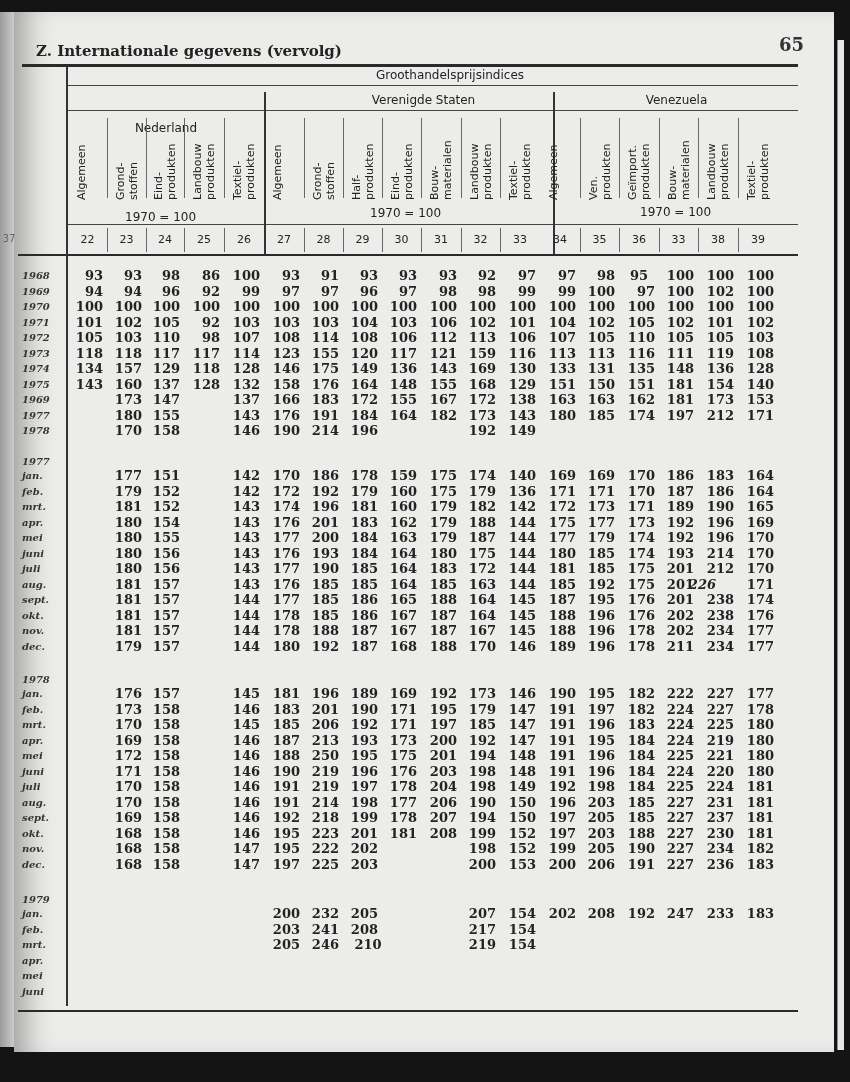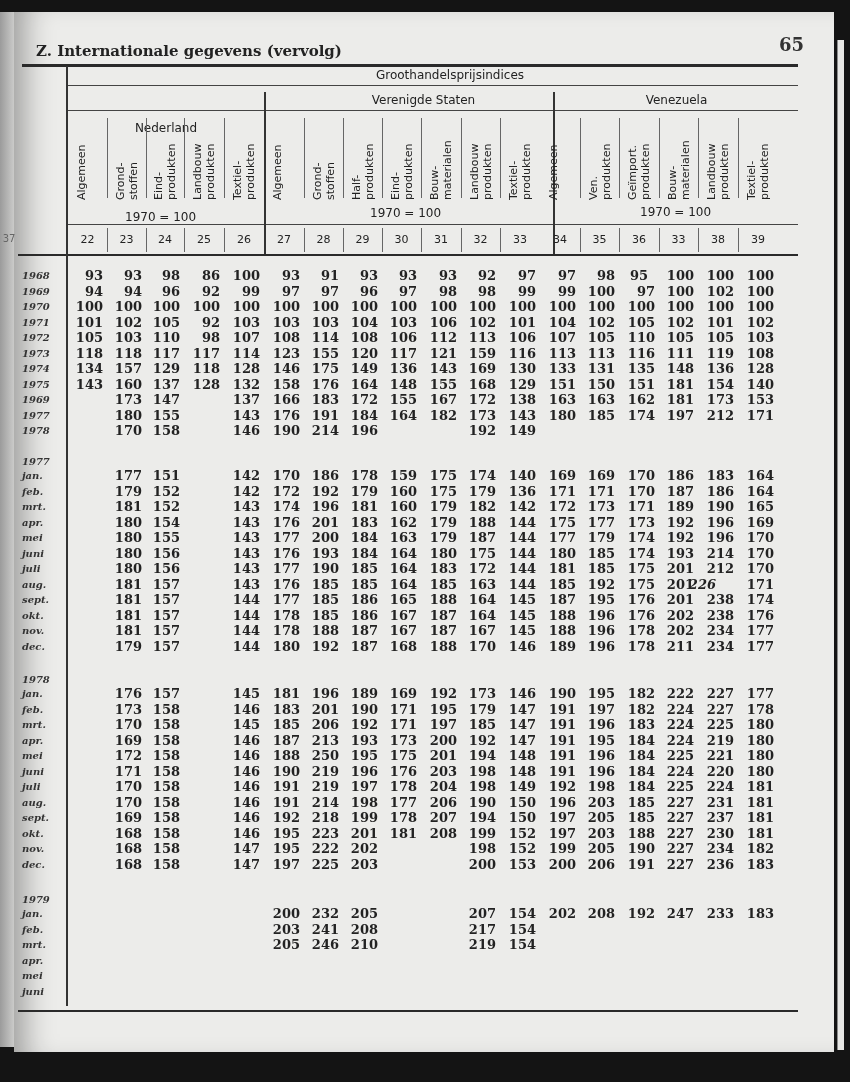--- a/index.html
+++ b/index.html
@@ -782,19 +782,19 @@
     <div class="cell" style="left: 734px; top: 906px;">183</div>
     <div class="rowlabel" style="top: 923.5px;">feb.</div>
     <div class="cell" style="left: 260px; top: 921.5px;">203</div>
     <div class="cell" style="left: 299px; top: 921.5px;">241</div>
     <div class="cell" style="left: 338px; top: 921.5px;">208</div>
     <div class="cell" style="left: 456px; top: 921.5px;">217</div>
     <div class="cell" style="left: 496px; top: 921.5px;">154</div>
     <div class="rowlabel" style="top: 939px;">mrt.</div>
     <div class="cell" style="left: 260px; top: 937px;">205</div>
     <div class="cell" style="left: 299px; top: 937px;">246</div>
-    <div class="cell" style="left: 338px; top: 937px;">210</div>
+    <div class="cell" style="left: 348px; top: 937px; text-align: center;">210</div>
     <div class="cell" style="left: 456px; top: 937px;">219</div>
     <div class="cell" style="left: 496px; top: 937px;">154</div>
     <div class="rowlabel" style="top: 954.5px;">apr.</div>
     <div class="rowlabel" style="top: 970px;">mei</div>
     <div class="rowlabel" style="top: 985.5px;">juni</div>
   </div>
 
 </body></html>

